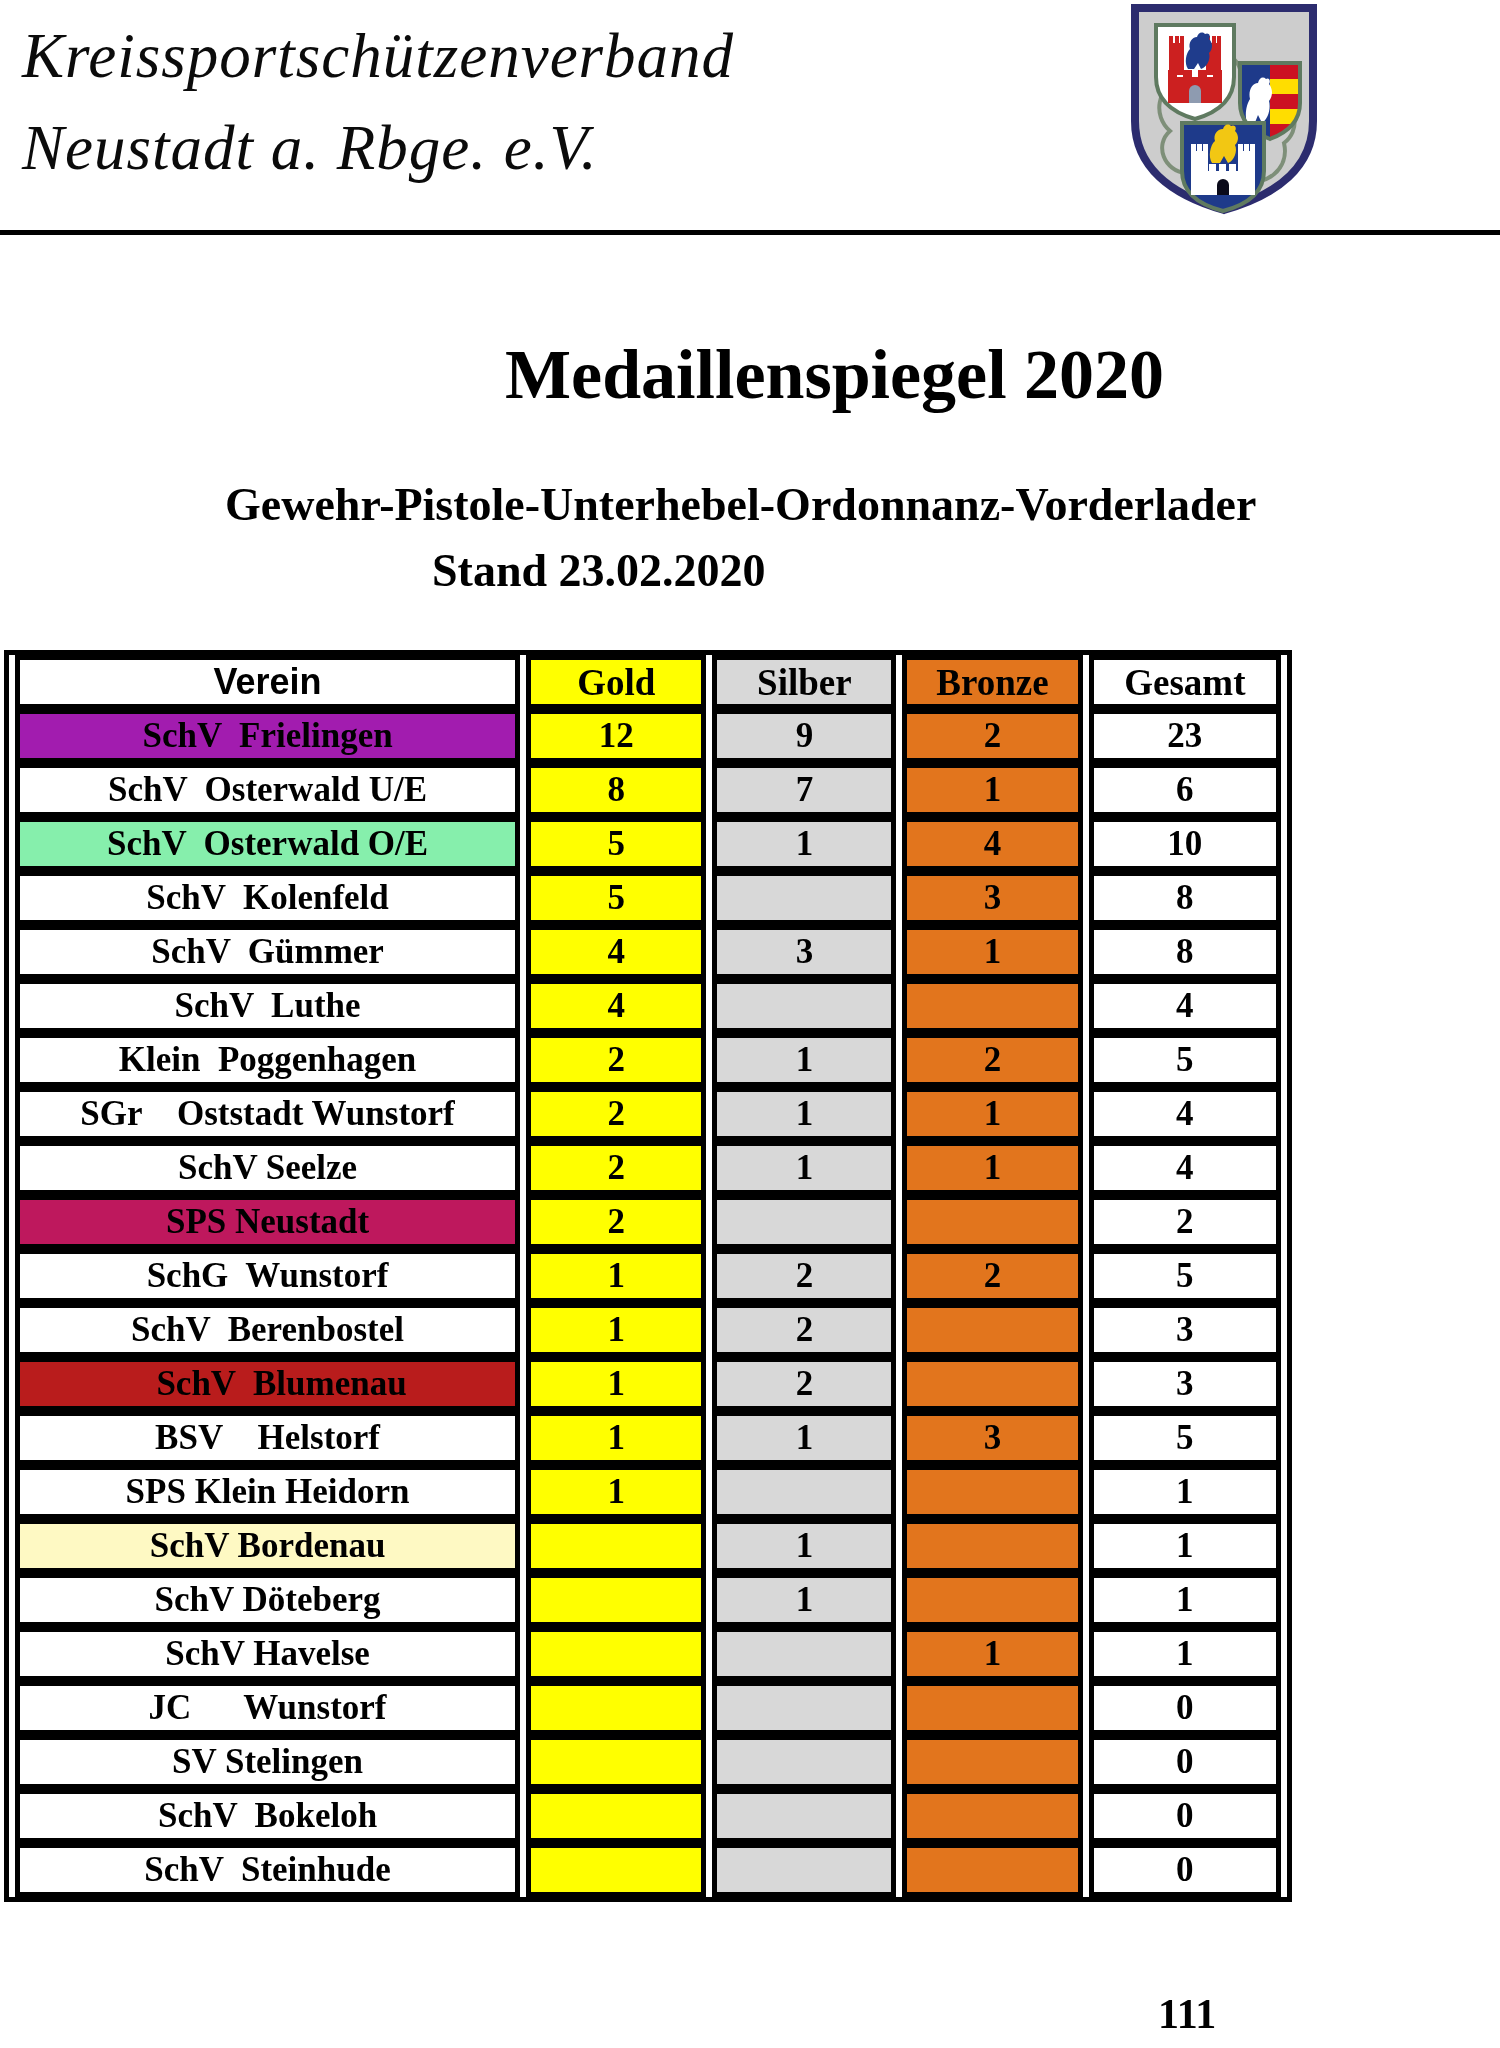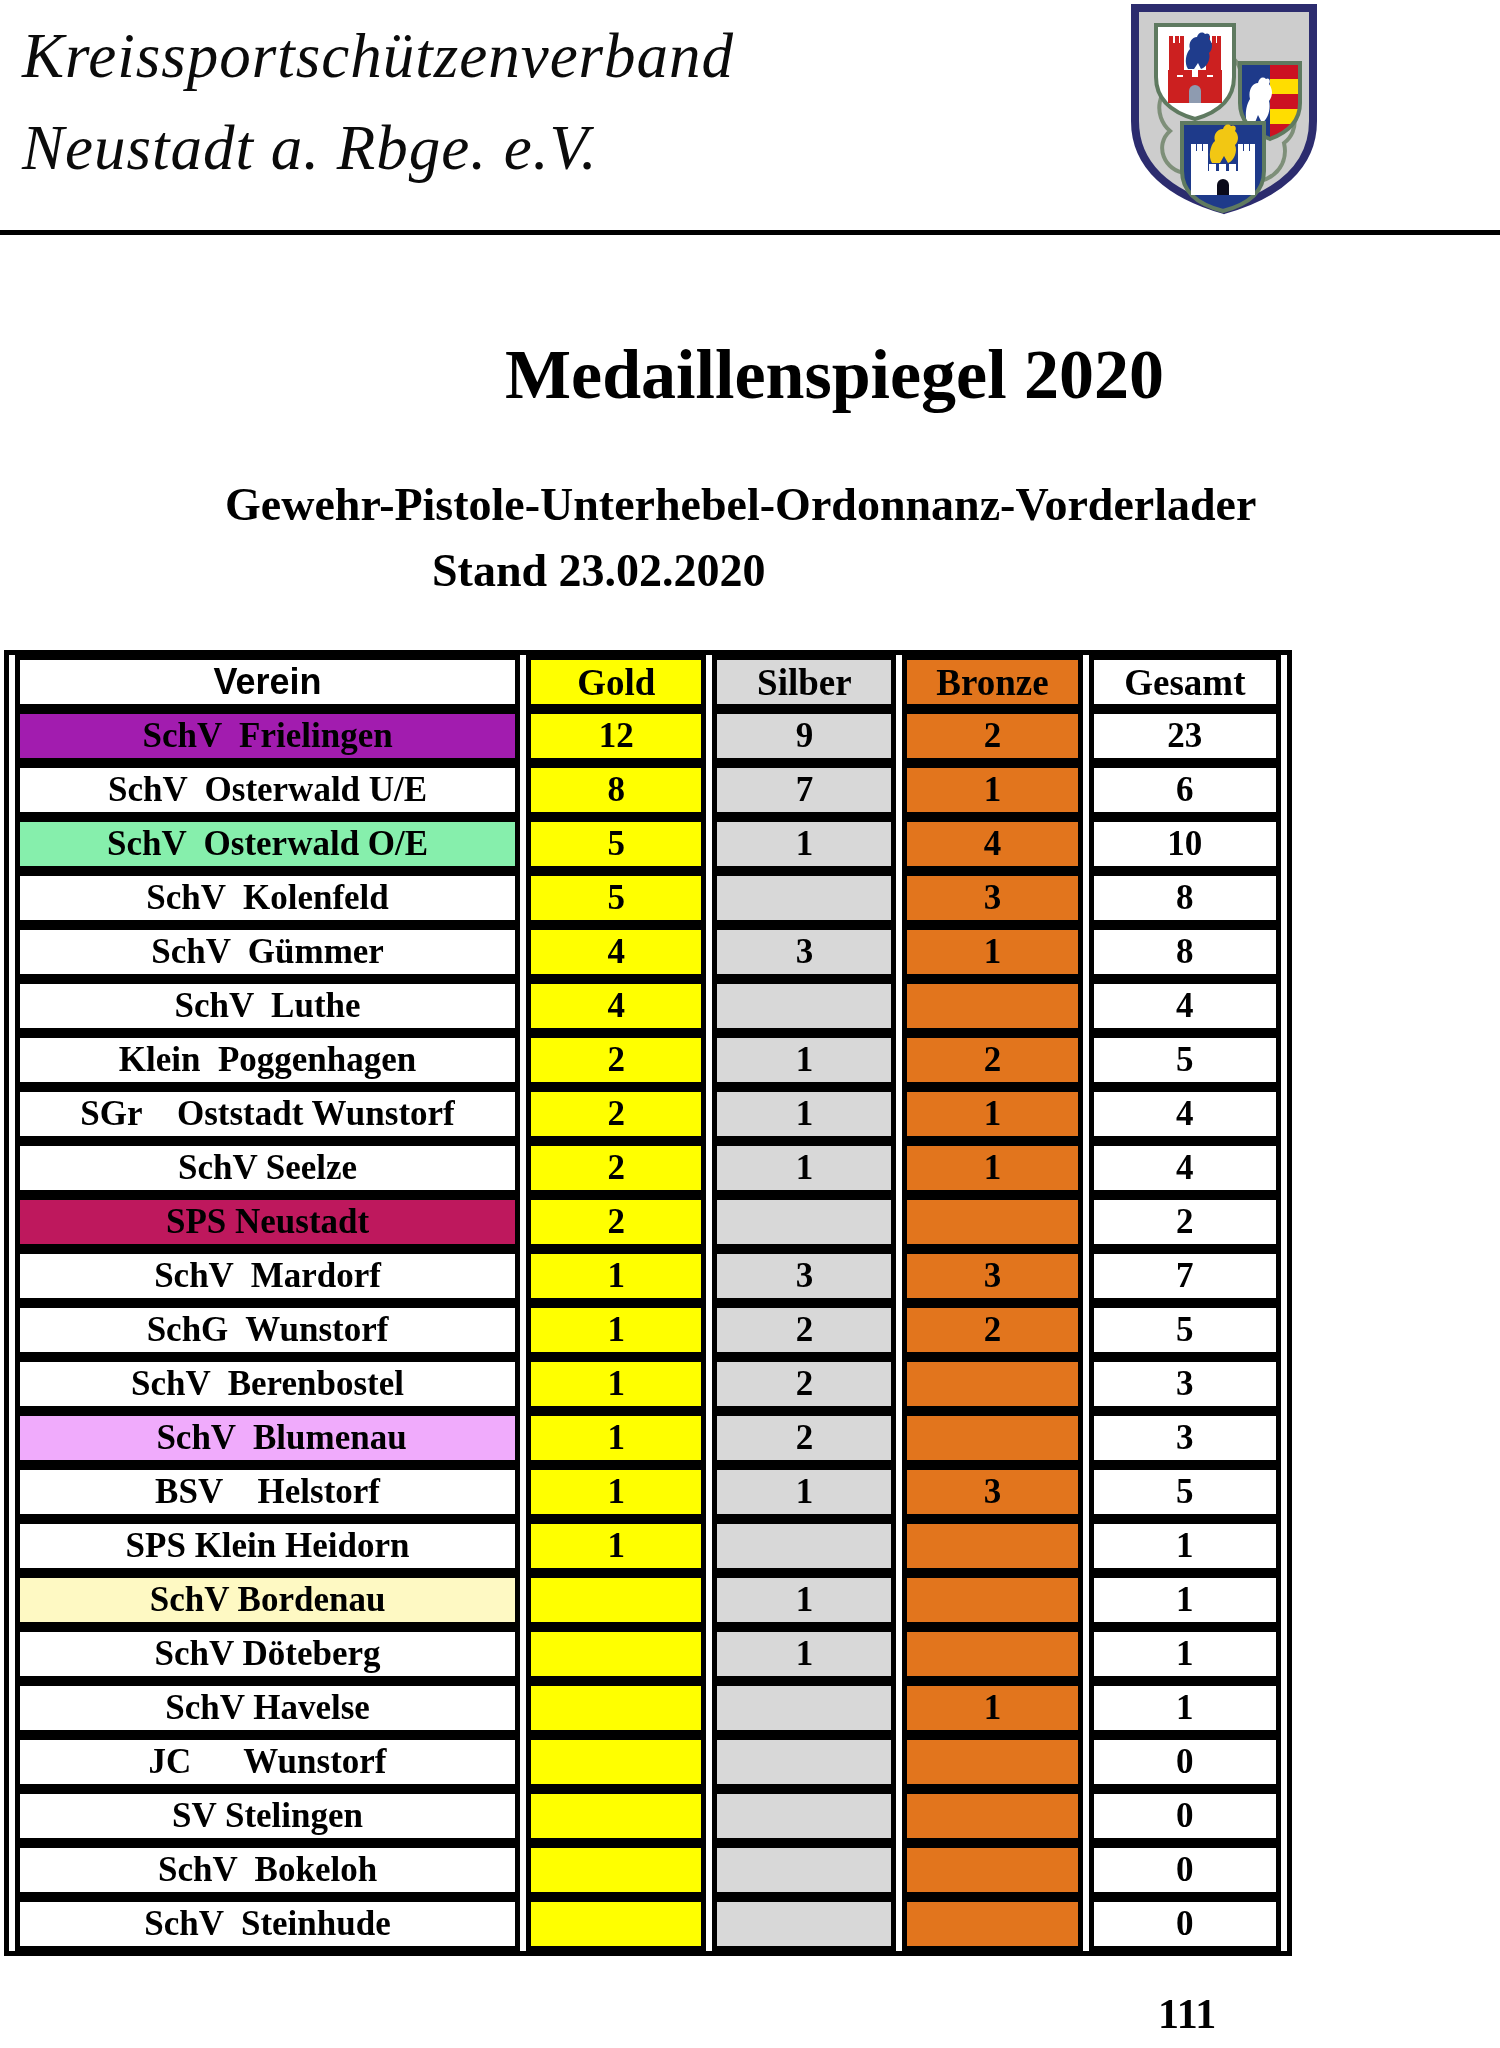--- a/index.html
+++ b/index.html
@@ -231,42 +231,35 @@
     <td style="background: rgb(255, 255, 255);">4</td>
   </tr>
       <tr>
     <td style="background: #be185d;">SPS Neustadt</td>
     <td style="background: rgb(255, 255, 0);">2</td>
     <td style="background: rgb(216, 216, 216);"></td>
     <td style="background: rgb(226, 117, 29);"></td>
     <td style="background: rgb(255, 255, 255);">2</td>
   </tr>
       <tr>
-    <td style="background: rgb(255, 255, 255);">SchV  Mardorf</td>
-    <td style="background: rgb(255, 255, 0);">1</td>
-    <td style="background: rgb(216, 216, 216);">3</td>
-    <td style="background: rgb(226, 117, 29);">3</td>
-    <td style="background: rgb(255, 255, 255);">7</td>
-  </tr>
-      <tr>
     <td style="background: rgb(255, 255, 255);">SchG  Wunstorf</td>
     <td style="background: rgb(255, 255, 0);">1</td>
     <td style="background: rgb(216, 216, 216);">2</td>
     <td style="background: rgb(226, 117, 29);">2</td>
     <td style="background: rgb(255, 255, 255);">5</td>
   </tr>
       <tr>
     <td style="background: rgb(255, 255, 255);">SchV  Berenbostel</td>
     <td style="background: rgb(255, 255, 0);">1</td>
     <td style="background: rgb(216, 216, 216);">2</td>
     <td style="background: rgb(226, 117, 29);"></td>
     <td style="background: rgb(255, 255, 255);">3</td>
   </tr>
       <tr>
-    <td style="background: #f0abfc; padding-left: 28px;">SchV  Blumenau</td>
+    <td style="background: #b91c1c; padding-left: 28px;">SchV  Blumenau</td>
     <td style="background: rgb(255, 255, 0);">1</td>
     <td style="background: rgb(216, 216, 216);">2</td>
     <td style="background: rgb(226, 117, 29);"></td>
     <td style="background: rgb(255, 255, 255);">3</td>
   </tr>
       <tr>
     <td style="background: rgb(255, 255, 255); text-align: center;">BSV    Helstorf</td>
     <td style="background: rgb(255, 255, 0);">1</td>
     <td style="background: rgb(216, 216, 216);">1</td>
     <td style="background: rgb(226, 117, 29);">3</td>

